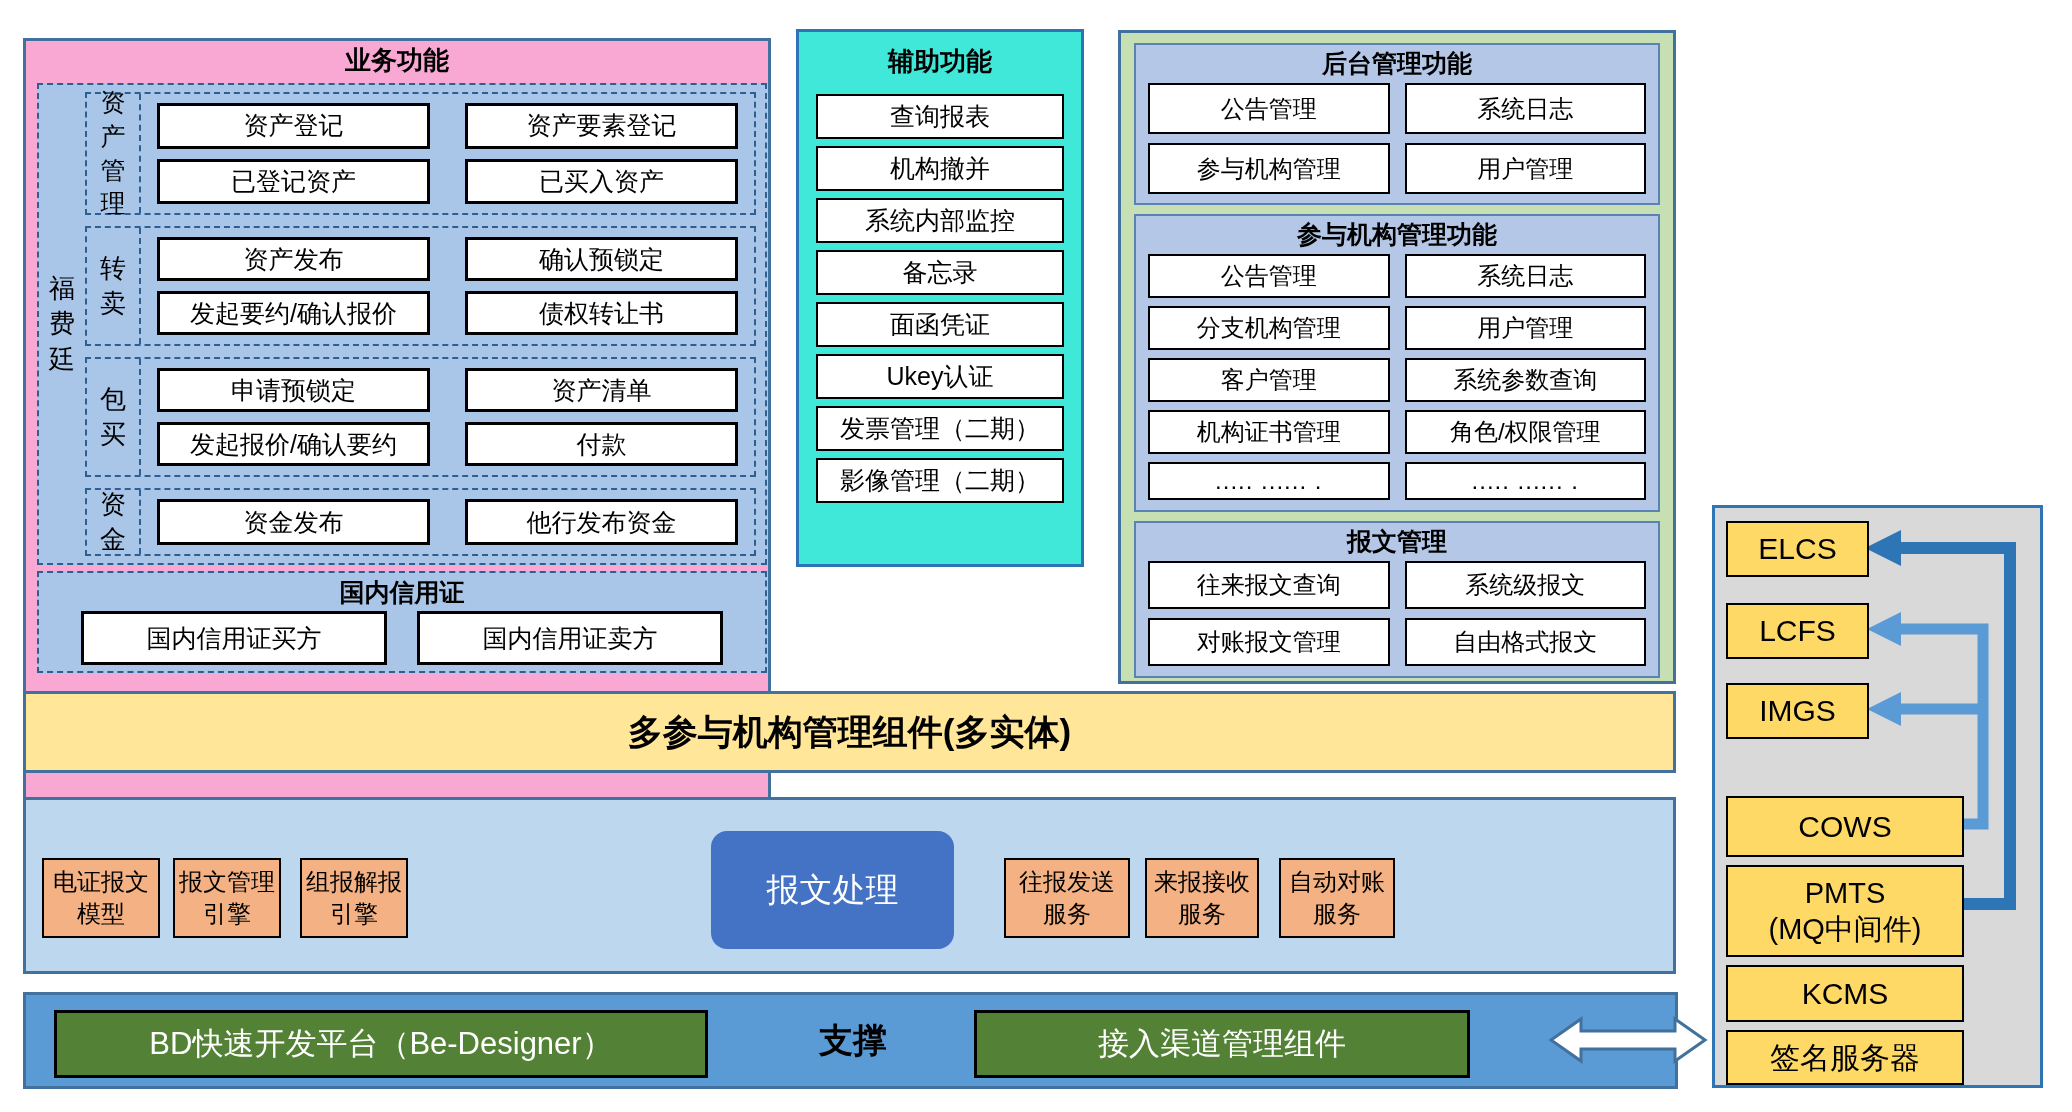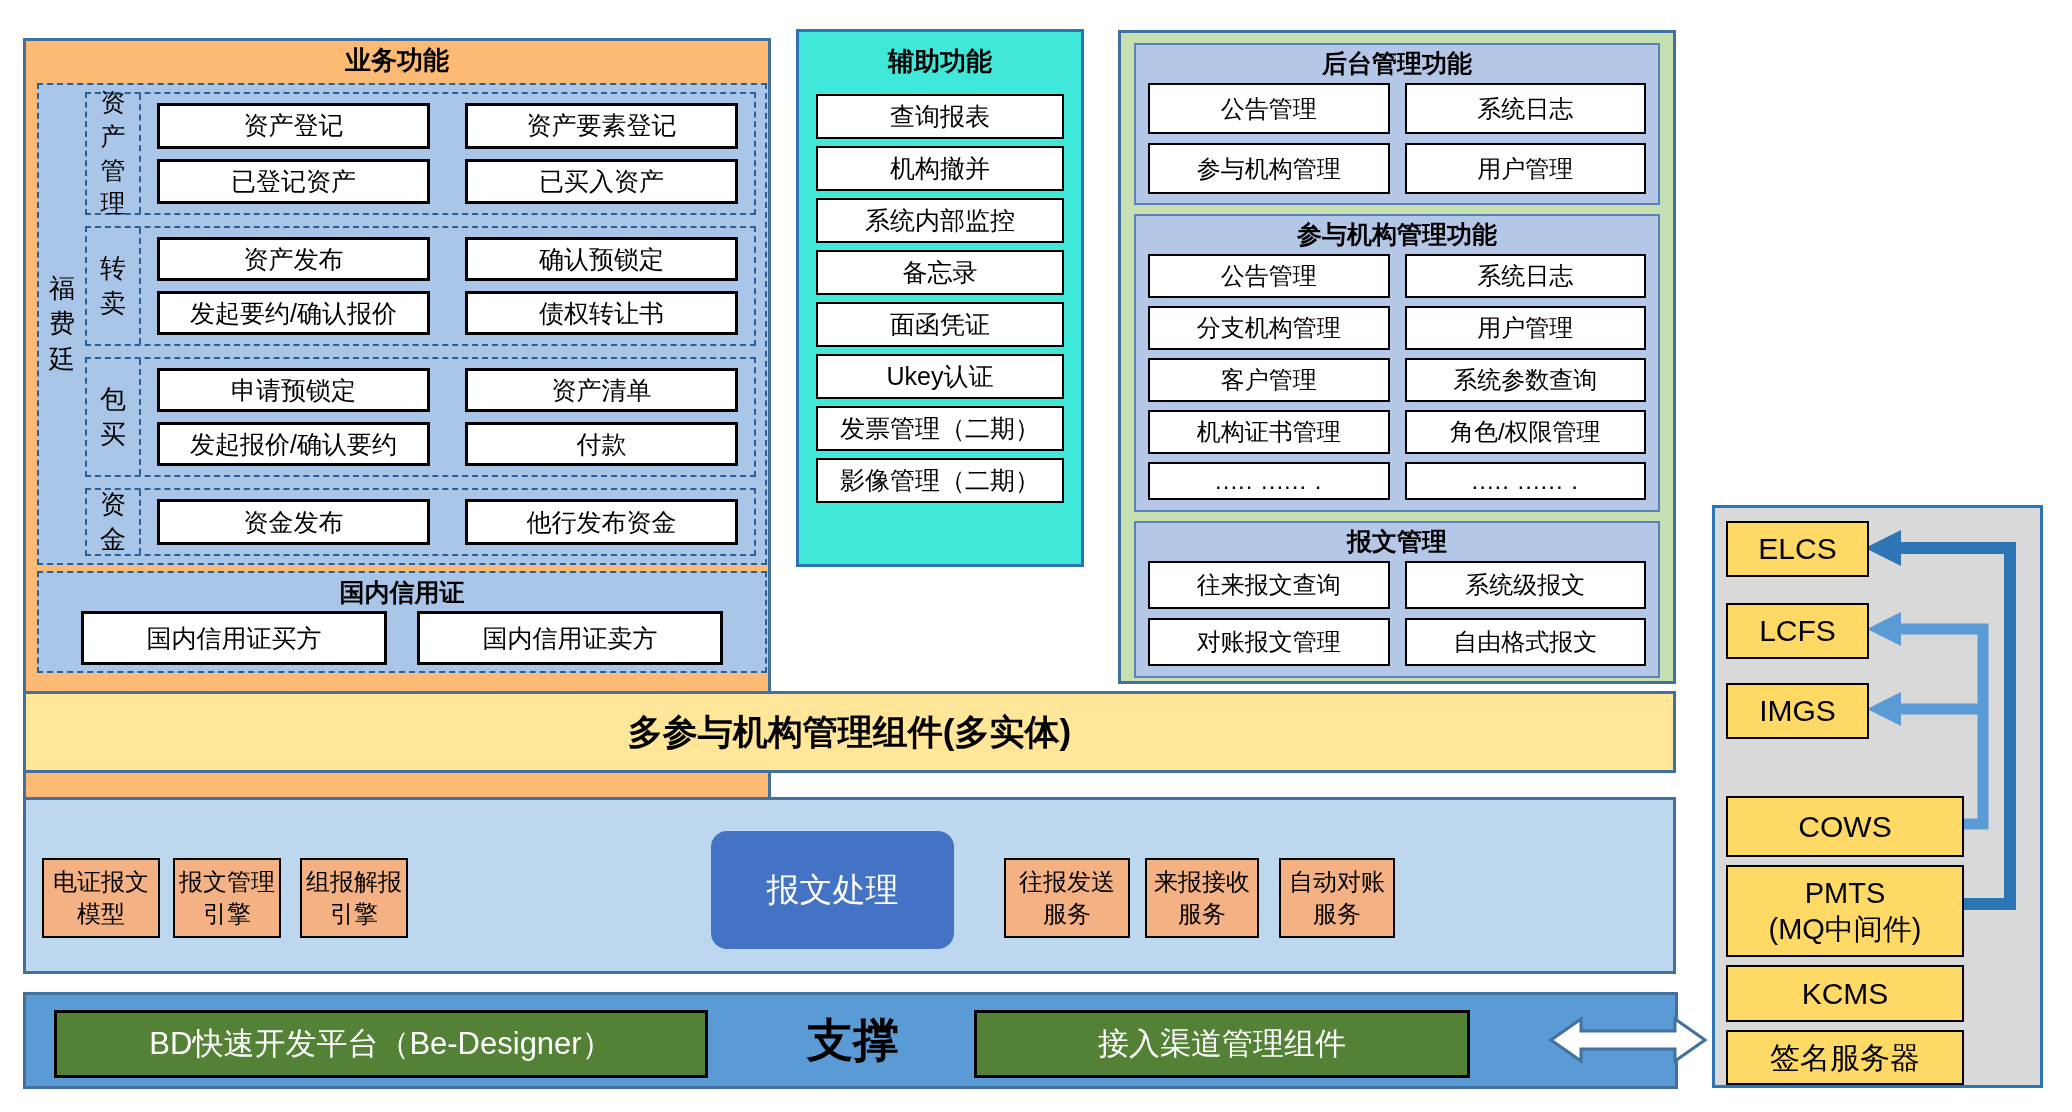--- a/index.html
+++ b/index.html
@@ -1,19 +1,19 @@
 <!DOCTYPE html>
 <html><head>
 <meta charset="utf-8">
 <style>
   html,body{margin:0;padding:0;background:#ffffff;}
   body{width:2072px;height:1112px;position:relative;font-family:"Liberation Sans","DejaVu Sans",sans-serif;color:#000;}
   .abs{position:absolute;box-sizing:border-box;}
   
-  #business{left:23px;top:38px;width:748px;height:770px;background:#fdba74;border:3px solid #41719c;}
+  #business{left:23px;top:38px;width:748px;height:770px;background:#f9a8d4;border:3px solid #41719c;}
   #aux{left:796px;top:29px;width:288px;height:538px;background:#3fe8d8;border:3px solid #2e74b5;}
   #admin{left:1118px;top:30px;width:558px;height:654px;background:#c6e0b4;border:3px solid #41719c;padding:10px 13px;display:flex;flex-direction:column;gap:9px;}
   #multiband{left:23px;top:691px;width:1653px;height:82px;background:#ffe699;border:3px solid #41719c;display:flex;align-items:center;justify-content:center;}
   #msgband{left:23px;top:797px;width:1653px;height:177px;background:#bdd7ee;border:3px solid #41719c;}
   #supportband{left:23px;top:992px;width:1655px;height:97px;background:#5b9bd5;border:3px solid #41719c;}
   #external{left:1712px;top:505px;width:331px;height:583px;background:#d9d9d9;border:3px solid #2e75b6;}
   
   .panel-title{text-align:center;font-weight:bold;font-size:26px;line-height:38px;}
   .wbox{background:#fff;border:3px solid #000;display:flex;align-items:center;justify-content:center;font-size:25px;text-align:center;}
   
@@ -42,21 +42,21 @@
   .ap2 .wbox{height:40px;}
   .ap3 .wbox{height:44px;}
   .dots{font-size:15px;letter-spacing:1px;}
   
   .multi-label{font-size:35px;font-weight:bold;}
   
   .obox{position:absolute;top:58px;height:76px;background:#f4b183;border:2.5px solid #000;display:flex;align-items:center;justify-content:center;font-size:24px;line-height:1.35;text-align:center;white-space:pre-line;}
   .bluebox{position:absolute;left:685px;top:31px;width:243px;height:118px;background:#4472c4;border-radius:16px;color:#fff;display:flex;align-items:center;justify-content:center;font-size:33px;}
   
   .gbox{position:absolute;top:15px;height:62px;background:#538135;border:3px solid #000;color:#fff;display:flex;align-items:center;justify-content:center;font-size:31px;}
-  .support-label{position:absolute;left:762px;top:0;width:130px;height:91px;display:flex;align-items:center;justify-content:center;font-size:46px;font-weight:bold;color:#000;}
+  .support-label{position:absolute;left:762px;top:0;width:130px;height:91px;display:flex;align-items:center;justify-content:center;font-size:34px;font-weight:bold;color:#000;}
   
   .ybox{position:absolute;left:11px;background:#ffd966;border:2.5px solid #000;display:flex;align-items:center;justify-content:center;font-size:30px;text-align:center;line-height:1.25;white-space:pre-line;}
   .ybox.narrow{width:139px;height:52px;}
   .ybox.wide{width:234px;}
   #ext-arrows{position:absolute;left:0;top:0;width:331px;height:583px;pointer-events:none;}
   #support-arrow{left:1548px;top:1012px;width:160px;height:56px;z-index:5;}
 </style>
 </head>
 <body>
 

